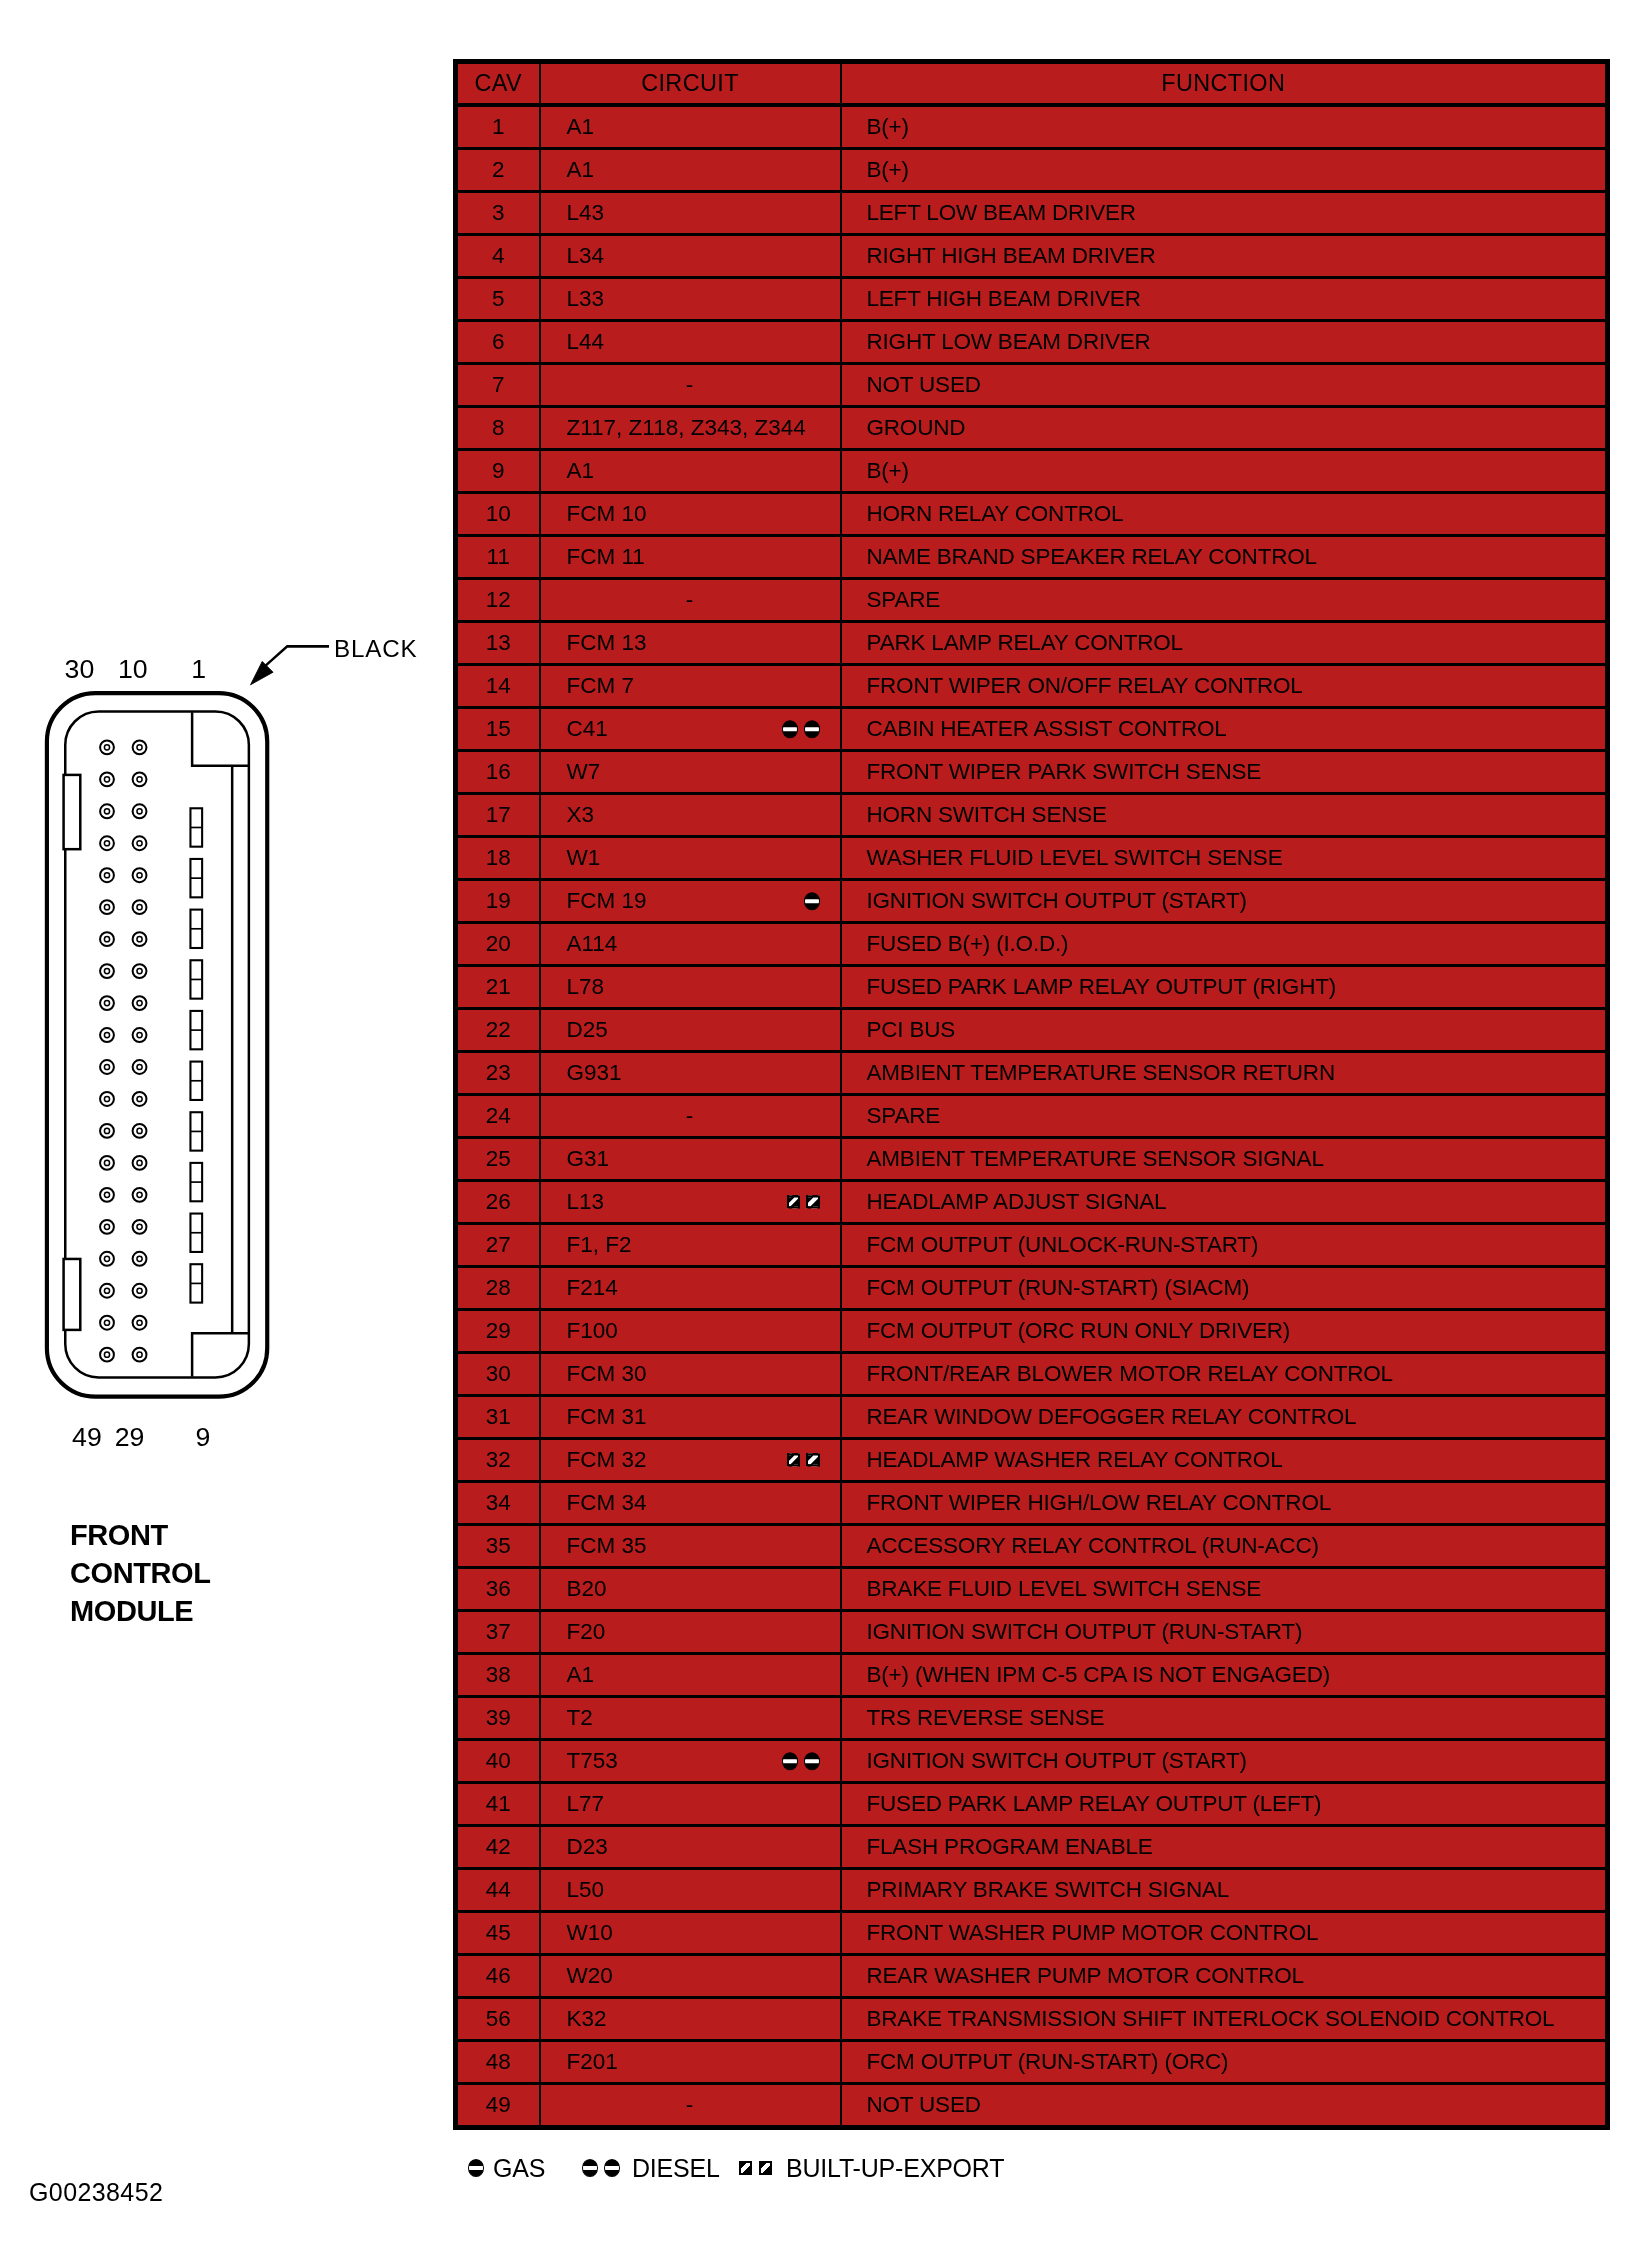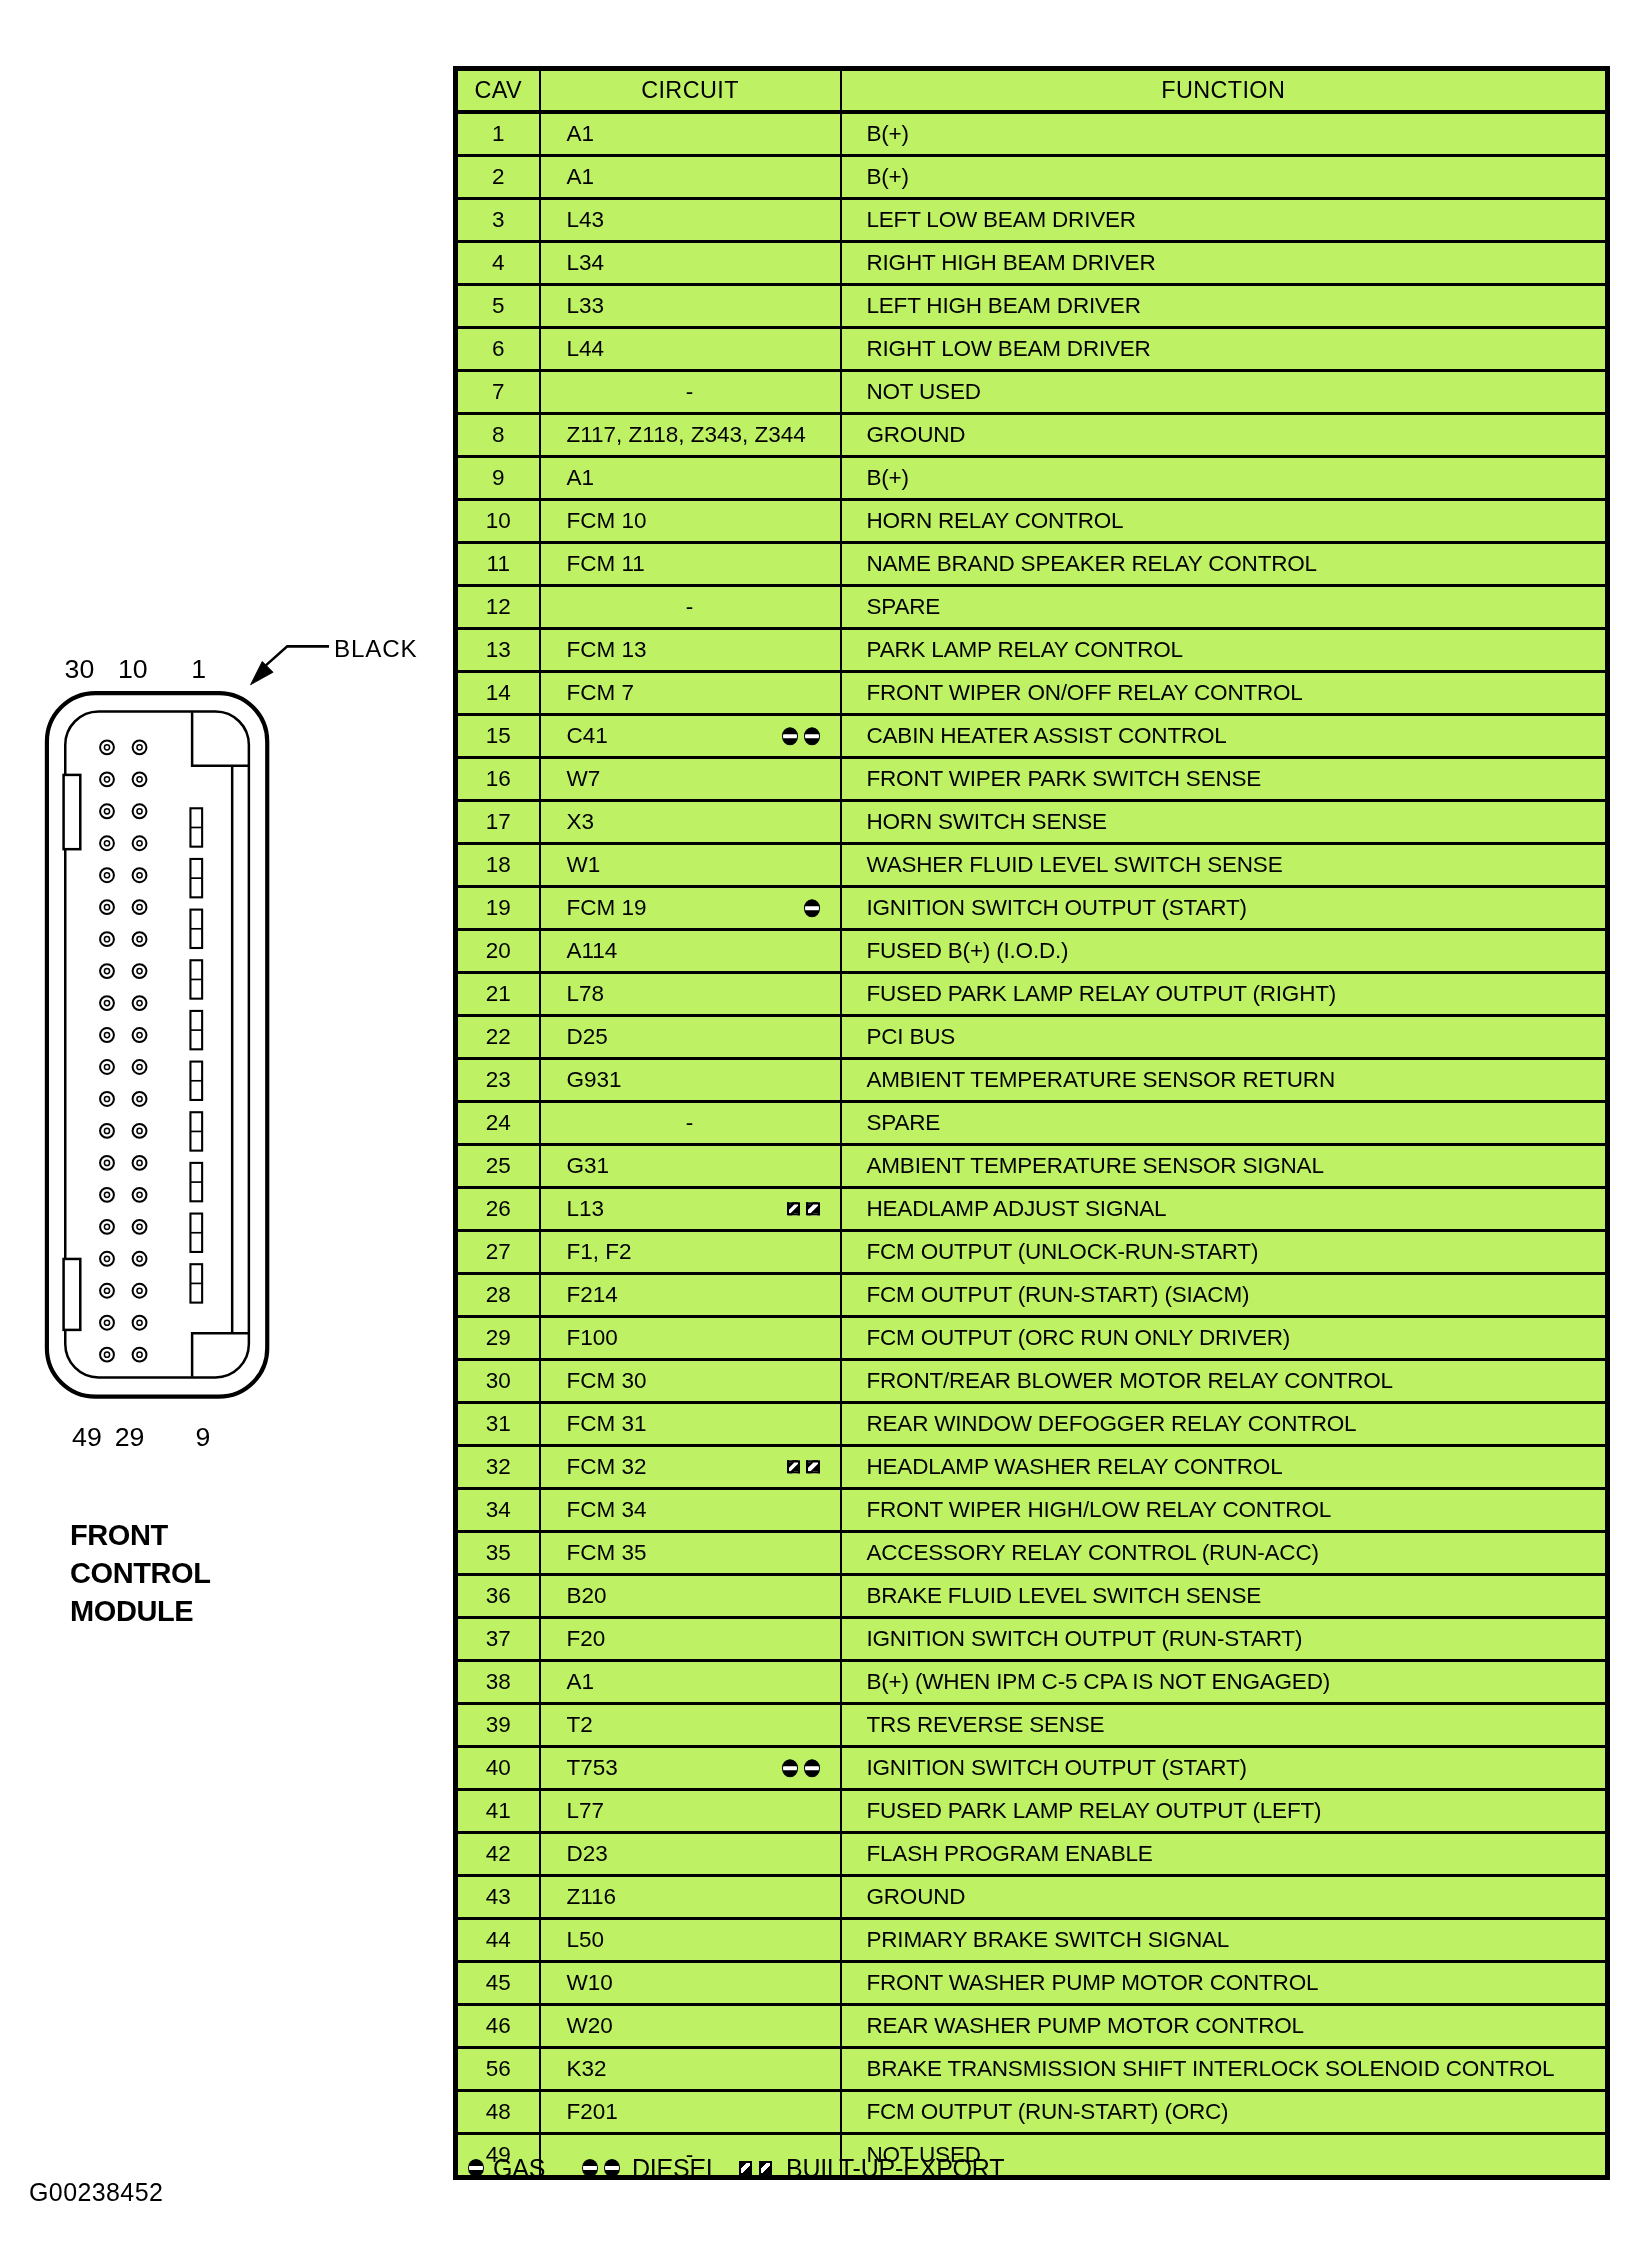--- a/index.html
+++ b/index.html
@@ -3,23 +3,23 @@
 <meta charset="utf-8">
 <style>
   html,body{margin:0;padding:0;}
   body{
     width:1638px;height:2261px;position:relative;background:#fff;
     font-family:"Liberation Sans", sans-serif;color:#000;
     -webkit-font-smoothing:antialiased;
   }
   
   .pin-table{
-    position:absolute;left:453px;top:66px;width:1157px;
+    position:absolute;left:453px;top:59px;width:1157px;
     border:5.8px solid #000;border-collapse:collapse;table-layout:fixed;
-    background:#bef264;
+    background:#b91c1c;
   }
   .pin-table col.c-cav{width:84px;}
   .pin-table col.c-circuit{width:301px;}
   .pin-table col.c-func{width:767px;}
   .pin-table th{
     height:37px;font-size:23.4px;font-weight:normal;text-align:center;
     border-bottom:4.2px solid #000;letter-spacing:0.4px;
   }
   .pin-table td{
     height:38px;font-size:22.5px;border-bottom:3.3px solid #000;
@@ -288,25 +288,20 @@
       </tr>
       <tr>
         <td class="cav b-r">41</td>
         <td class="circuit b-r"><span>L77</span></td>
         <td class="func">FUSED PARK LAMP RELAY OUTPUT (LEFT)</td>
       </tr>
       <tr>
         <td class="cav b-r">42</td>
         <td class="circuit b-r"><span>D23</span></td>
         <td class="func">FLASH PROGRAM ENABLE</td>
-      </tr>
-      <tr>
-        <td class="cav b-r">43</td>
-        <td class="circuit b-r"><span>Z116</span></td>
-        <td class="func">GROUND</td>
       </tr>
       <tr>
         <td class="cav b-r">44</td>
         <td class="circuit b-r"><span>L50</span></td>
         <td class="func">PRIMARY BRAKE SWITCH SIGNAL</td>
       </tr>
       <tr>
         <td class="cav b-r">45</td>
         <td class="circuit b-r"><span>W10</span></td>
         <td class="func">FRONT WASHER PUMP MOTOR CONTROL</td>

